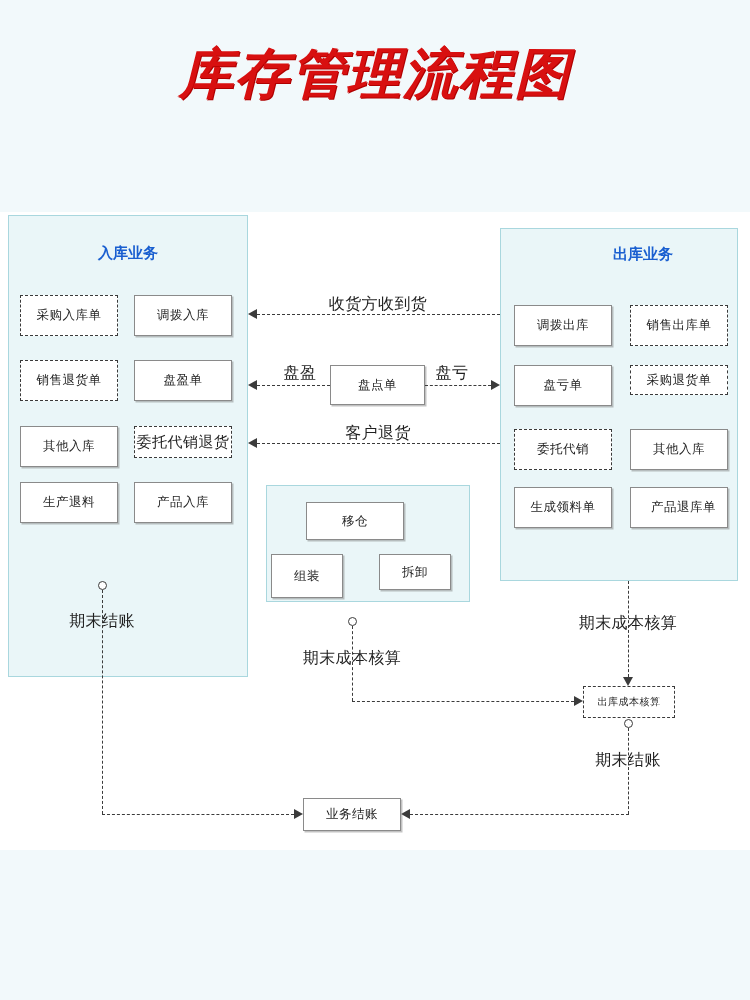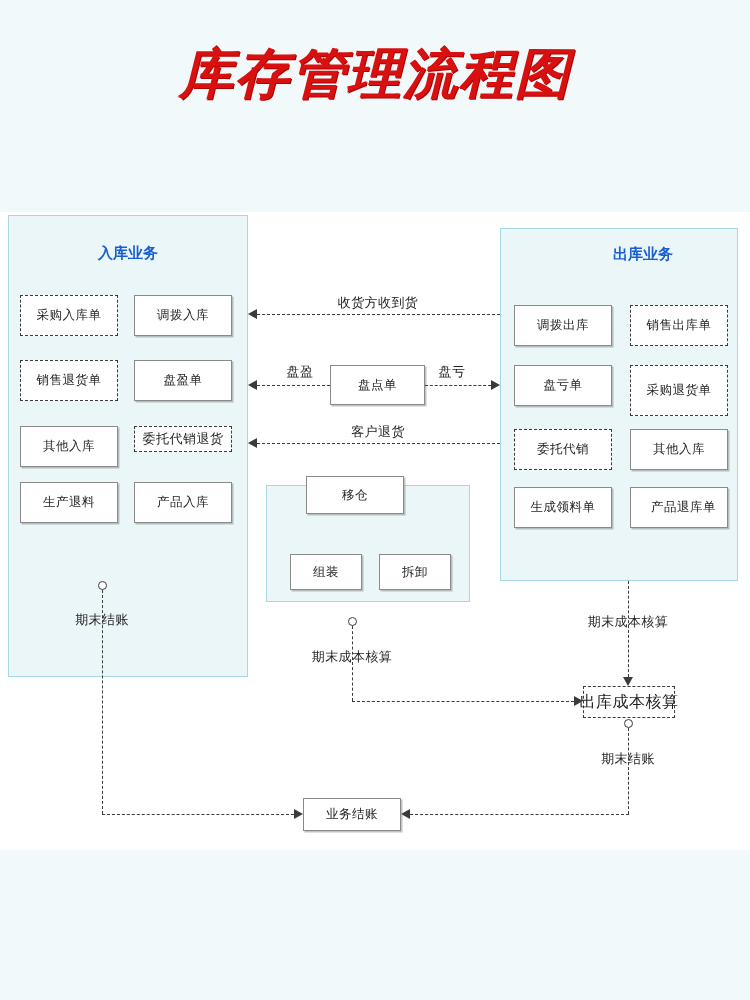--- a/index.html
+++ b/index.html
@@ -92,21 +92,21 @@
   }
   .dot{
     position:absolute;
     width:9px;height:9px;border-radius:50%;
     border:1.6px solid #3b3b3b;
     background:#ffffff;
     box-sizing:border-box;
   }
   .edge-label{
     position:absolute;
-    font-size:13px;
+    font-size:16px;
     color:#1f1f1f;
     white-space:nowrap;
     letter-spacing:.4px;
   }
   .edge-label.center{transform:translateX(-50%);}
 </style>
 </head>
 <body>
 
 <div id="stage">
@@ -117,40 +117,40 @@
 
   <div class="panel" style="left:8px;top:215px;width:240px;height:462px;">
     <div class="panel-title" style="top:28px;">入库业务</div>
   </div>
 
   <div class="node dashed" style="left:20px;top:295px;width:98px;height:41px;">采购入库单</div>
   <div class="node solid" style="left:134px;top:295px;width:98px;height:41px;">调拨入库</div>
   <div class="node dashed" style="left:20px;top:360px;width:98px;height:41px;">销售退货单</div>
   <div class="node solid" style="left:134px;top:360px;width:98px;height:41px;">盘盈单</div>
   <div class="node solid" style="left:20px;top:426px;width:98px;height:41px;">其他入库</div>
-  <div class="node dashed" style="left:134px;top:426px;width:98px;height:26px;font-size:13px;">委托代销退货</div>
+  <div class="node dashed" style="left:134px;top:426px;width:98px;height:32px;font-size:15px;">委托代销退货</div>
   <div class="node solid" style="left:20px;top:482px;width:98px;height:41px;">生产退料</div>
   <div class="node solid" style="left:134px;top:482px;width:98px;height:41px;">产品入库</div>
 
   <div class="panel" style="left:500px;top:228px;width:238px;height:353px;">
     <div class="panel-title" style="top:16px;margin-left:24px;">出库业务</div>
   </div>
 
   <div class="node solid" style="left:514px;top:305px;width:98px;height:41px;">调拨出库</div>
   <div class="node dashed" style="left:630px;top:305px;width:98px;height:41px;">销售出库单</div>
   <div class="node solid" style="left:514px;top:365px;width:98px;height:41px;">盘亏单</div>
-  <div class="node dashed" style="left:630px;top:365px;width:98px;height:51px;">采购退货单</div>
+  <div class="node dashed" style="left:630px;top:365px;width:98px;height:30px;">采购退货单</div>
   <div class="node dashed" style="left:514px;top:429px;width:98px;height:41px;">委托代销</div>
   <div class="node solid" style="left:630px;top:429px;width:98px;height:41px;">其他入库</div>
   <div class="node solid" style="left:514px;top:487px;width:98px;height:41px;">生成领料单</div>
   <div class="node solid" style="left:630px;top:487px;width:98px;height:41px;padding-left:9px;">产品退库单</div>
 
   <div class="panel" style="left:266px;top:485px;width:204px;height:117px;"></div>
-  <div class="node solid" style="left:306px;top:476px;width:98px;height:38px;">移仓</div>
-  <div class="node solid" style="left:290px;top:554px;width:72px;height:36px;">组装</div>
+  <div class="node solid" style="left:306px;top:502px;width:98px;height:38px;">移仓</div>
+  <div class="node solid" style="left:271px;top:554px;width:72px;height:44px;">组装</div>
   <div class="node solid" style="left:379px;top:554px;width:72px;height:36px;">拆卸</div>
 
   <div class="node solid" style="left:330px;top:365px;width:95px;height:40px;">盘点单</div>
 
   <div class="hline" style="left:257px;top:314px;width:243px;"></div>
   <div class="arrow left" style="left:248px;top:309px;"></div>
   <div class="edge-label center" style="left:378px;top:294px;">收货方收到货</div>
 
   <div class="hline" style="left:257px;top:385px;width:73px;"></div>
   <div class="arrow left" style="left:248px;top:380px;"></div>
@@ -173,21 +173,21 @@
   <div class="dot" style="left:348px;top:617px;"></div>
   <div class="vline" style="left:352px;top:626px;height:75px;"></div>
   <div class="hline" style="left:352px;top:701px;width:222px;"></div>
   <div class="arrow right" style="left:574px;top:696px;"></div>
   <div class="edge-label center" style="left:352px;top:648px;">期末成本核算</div>
 
   <div class="vline" style="left:628px;top:581px;height:96px;"></div>
   <div class="arrow down" style="left:623px;top:677px;"></div>
   <div class="edge-label center" style="left:628px;top:613px;">期末成本核算</div>
 
-  <div class="node dashed" style="left:583px;top:686px;width:92px;height:32px;font-size:16px;">出库成本核算</div>
+  <div class="node dashed" style="left:583px;top:686px;width:92px;height:32px;font-size:10px;">出库成本核算</div>
 
   <div class="dot" style="left:624px;top:719px;"></div>
   <div class="vline" style="left:628px;top:728px;height:86px;"></div>
   <div class="hline" style="left:410px;top:814px;width:219px;"></div>
   <div class="arrow left" style="left:401px;top:809px;"></div>
   <div class="edge-label center" style="left:628px;top:750px;">期末结账</div>
 
   <div class="node solid" style="left:303px;top:798px;width:98px;height:33px;">业务结账</div>
 
 </div>

